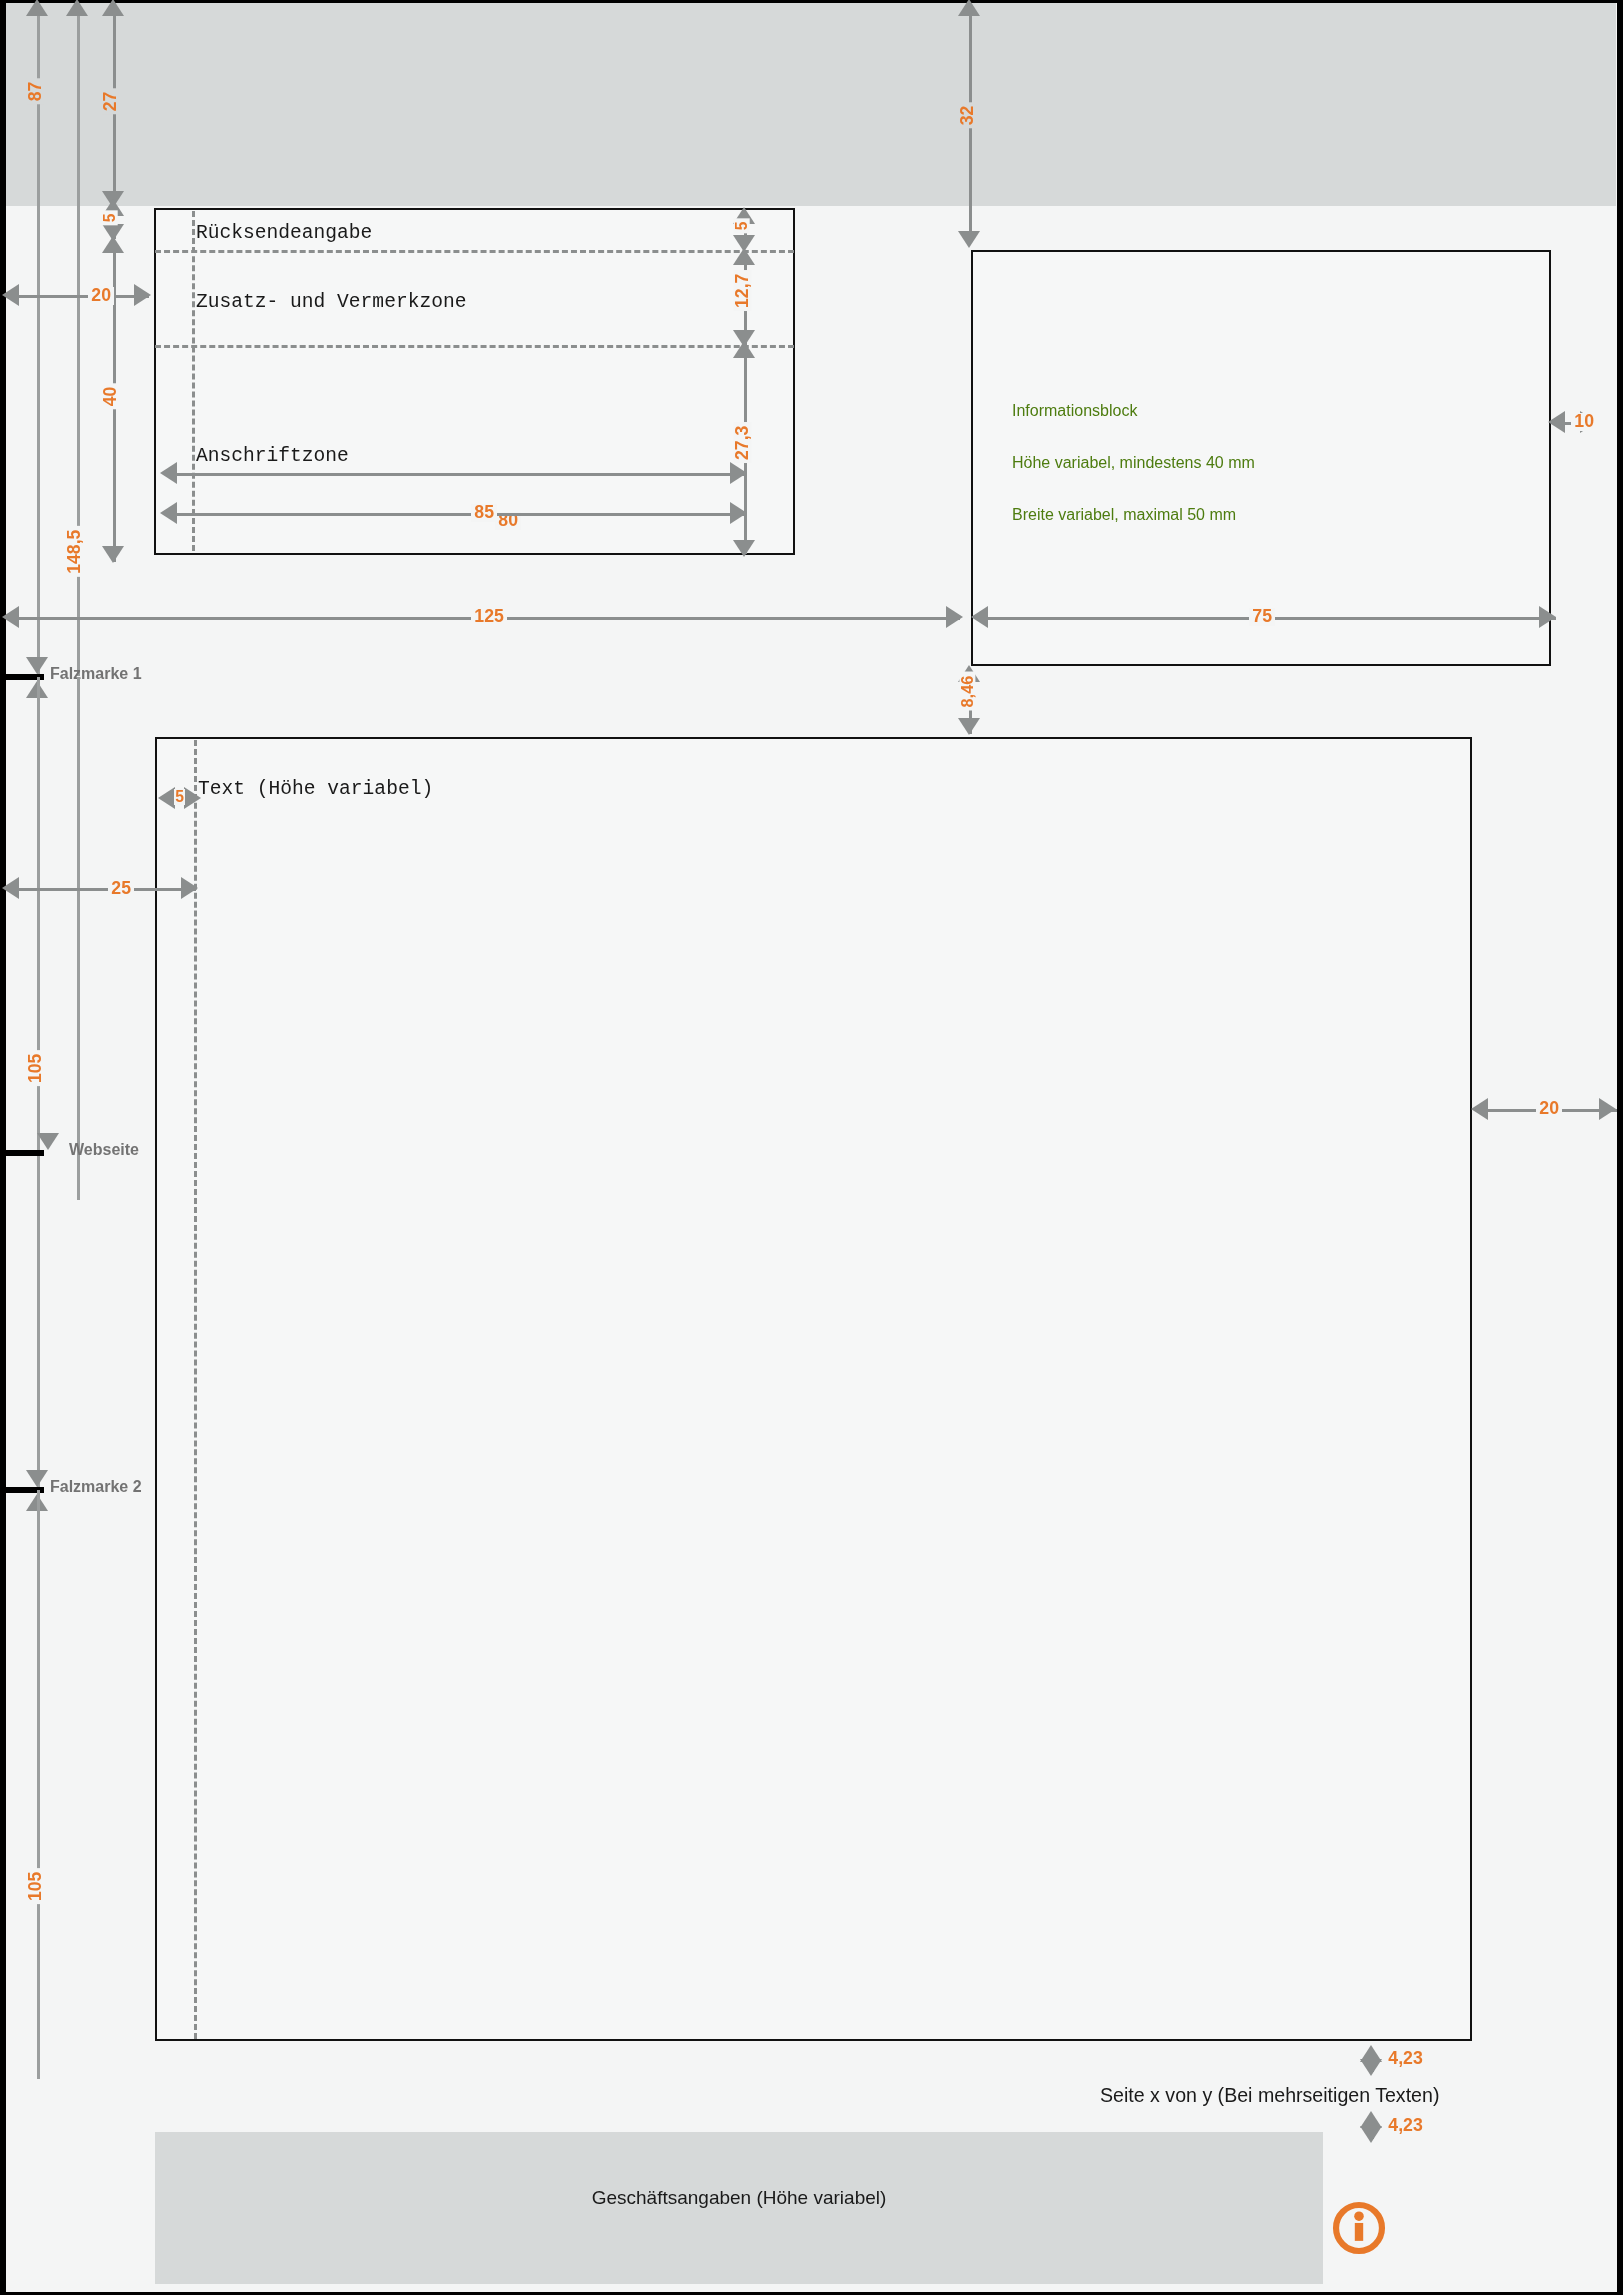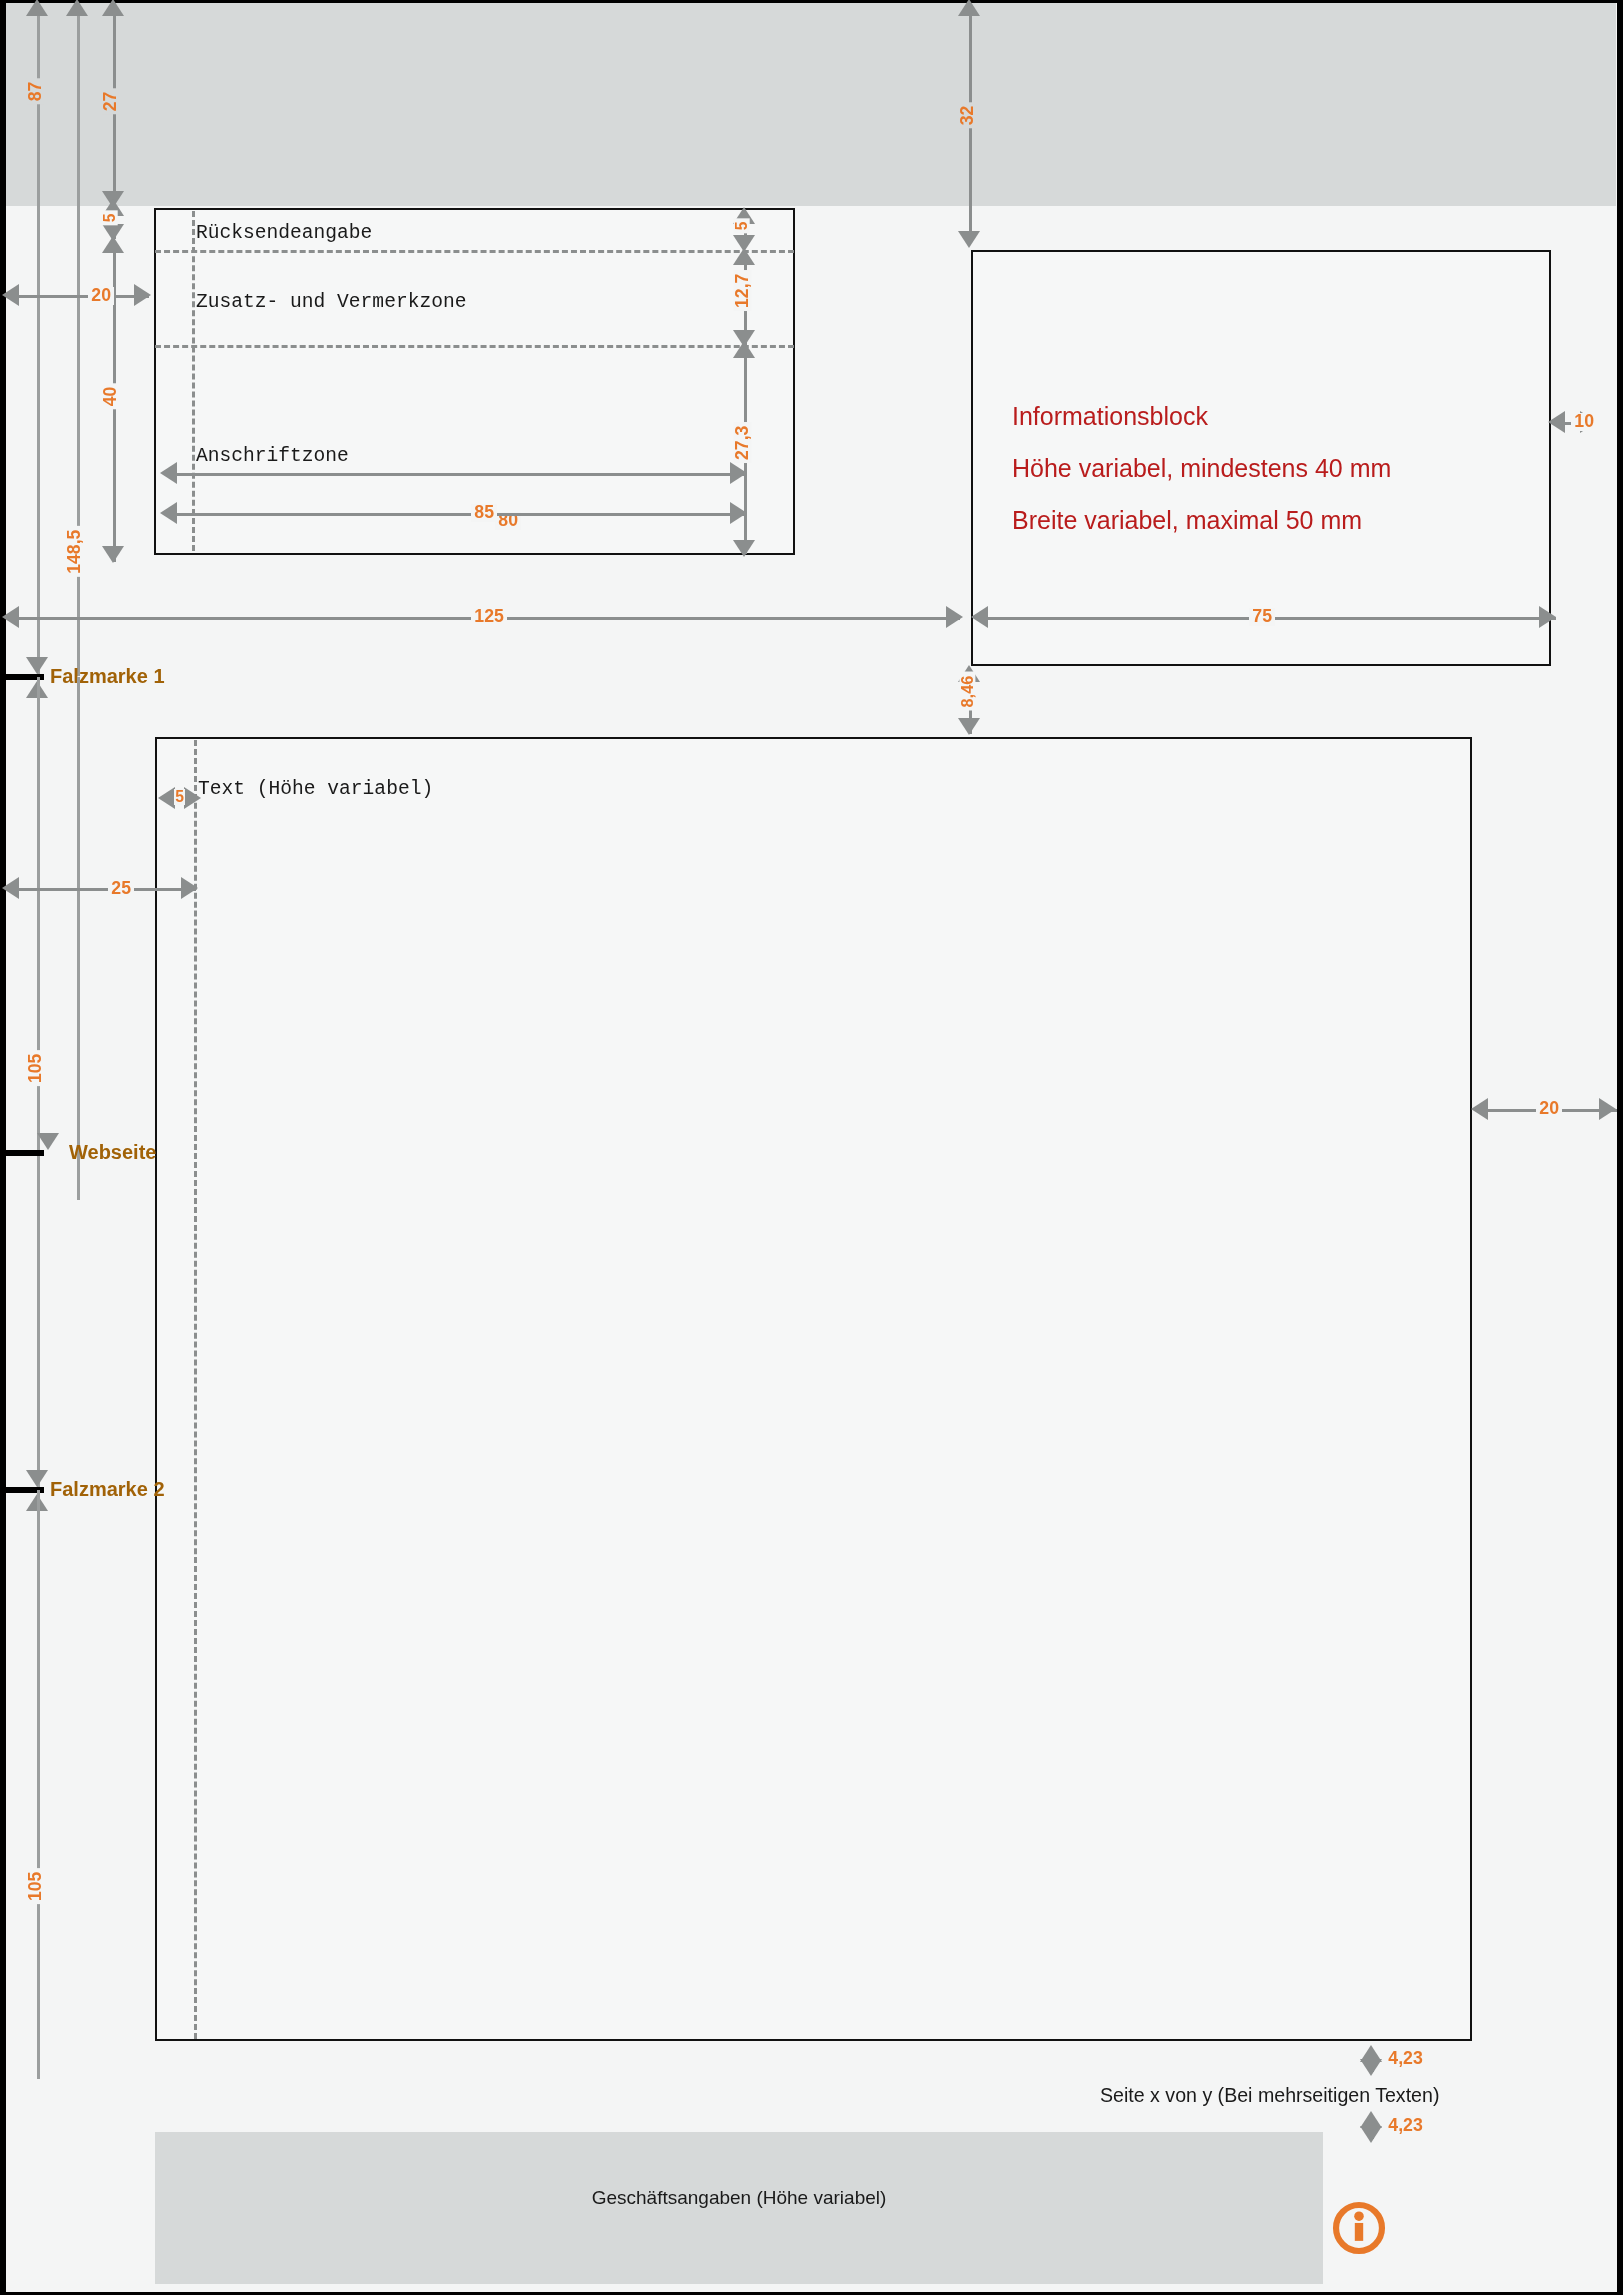--- a/index.html
+++ b/index.html
@@ -38,21 +38,21 @@
 
   
   .dash-h { border-top: 3.3px dashed #8b8e8e; height: 0; }
   .dash-v { border-left: 3.3px dashed #8b8e8e; width: 0; }
 
   
   .zone-label {
     font-size: 19.6px; color: #1a1a1a; white-space: nowrap;
     font-family: Liberation Mono, monospace;
   }
-  .info-line { font-size: 25px; color: #b91c1c; white-space: nowrap; }
+  .info-line { font-size: 16px; color: #4d7c0f; white-space: nowrap; }
 
   
   .dimline-h {
     height: 3.3px; background: #8b8e8e;
   }
   .dimline-v {
     width: 3.3px; background: #8b8e8e;
   }
   .thin-v { width: 2.6px; background: #9b9e9e; }
 
@@ -77,22 +77,22 @@
   .dim-num.on-gray { background: #d6d9d9; }
   .dim-num.vert {
     writing-mode: vertical-rl;
     transform: rotate(180deg);
     padding: 3.3px 0;
   }
 
   
   .mark-line { background: #000; height: 5.9px; }
   .mark-label {
-    position: absolute; color: #a16207; font-weight: bold;
-    font-size: 20px; white-space: nowrap;
+    position: absolute; color: #737373; font-weight: bold;
+    font-size: 16px; white-space: nowrap;
   }
 
   
   .foot-title { font-size: 19px; color: #1a1a1a; text-align: center; }
   .foot-sub   { font-size: 19px; color: #8b8e8e; text-align: center; line-height: 1.35; }
   .foot-accent{ color: #e8792a; }
 
   .head-title { font-size: 20px; color: #1a1a1a; text-align: center; line-height: 1.35; }
   .head-title b { font-weight: bold; }
 

